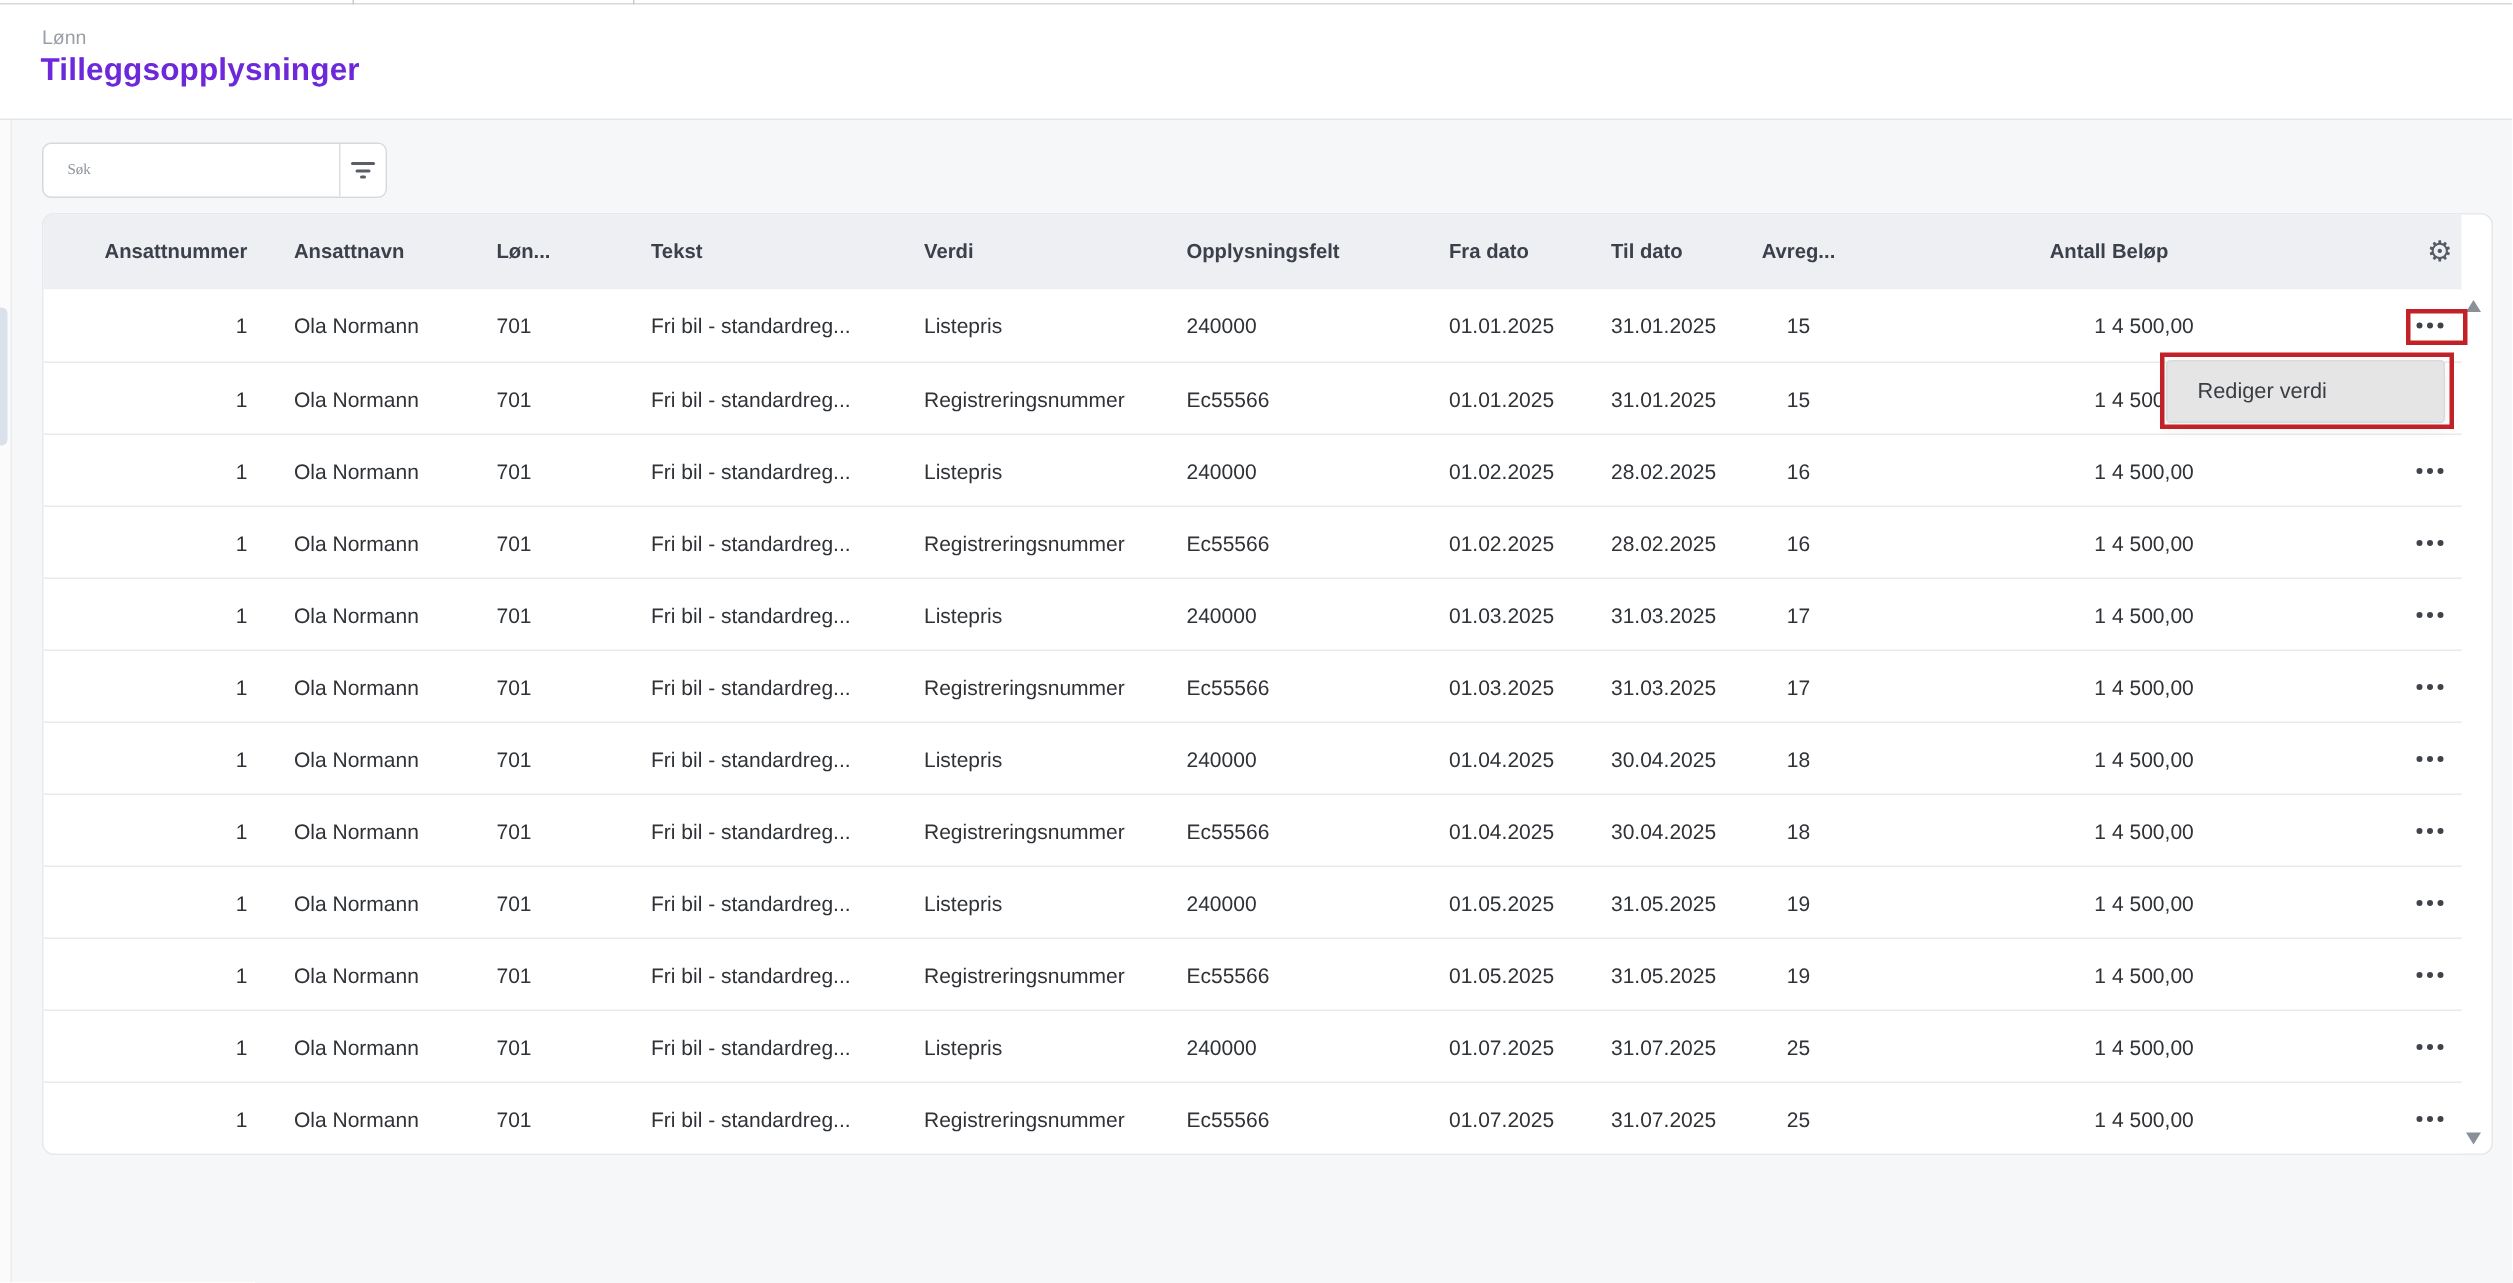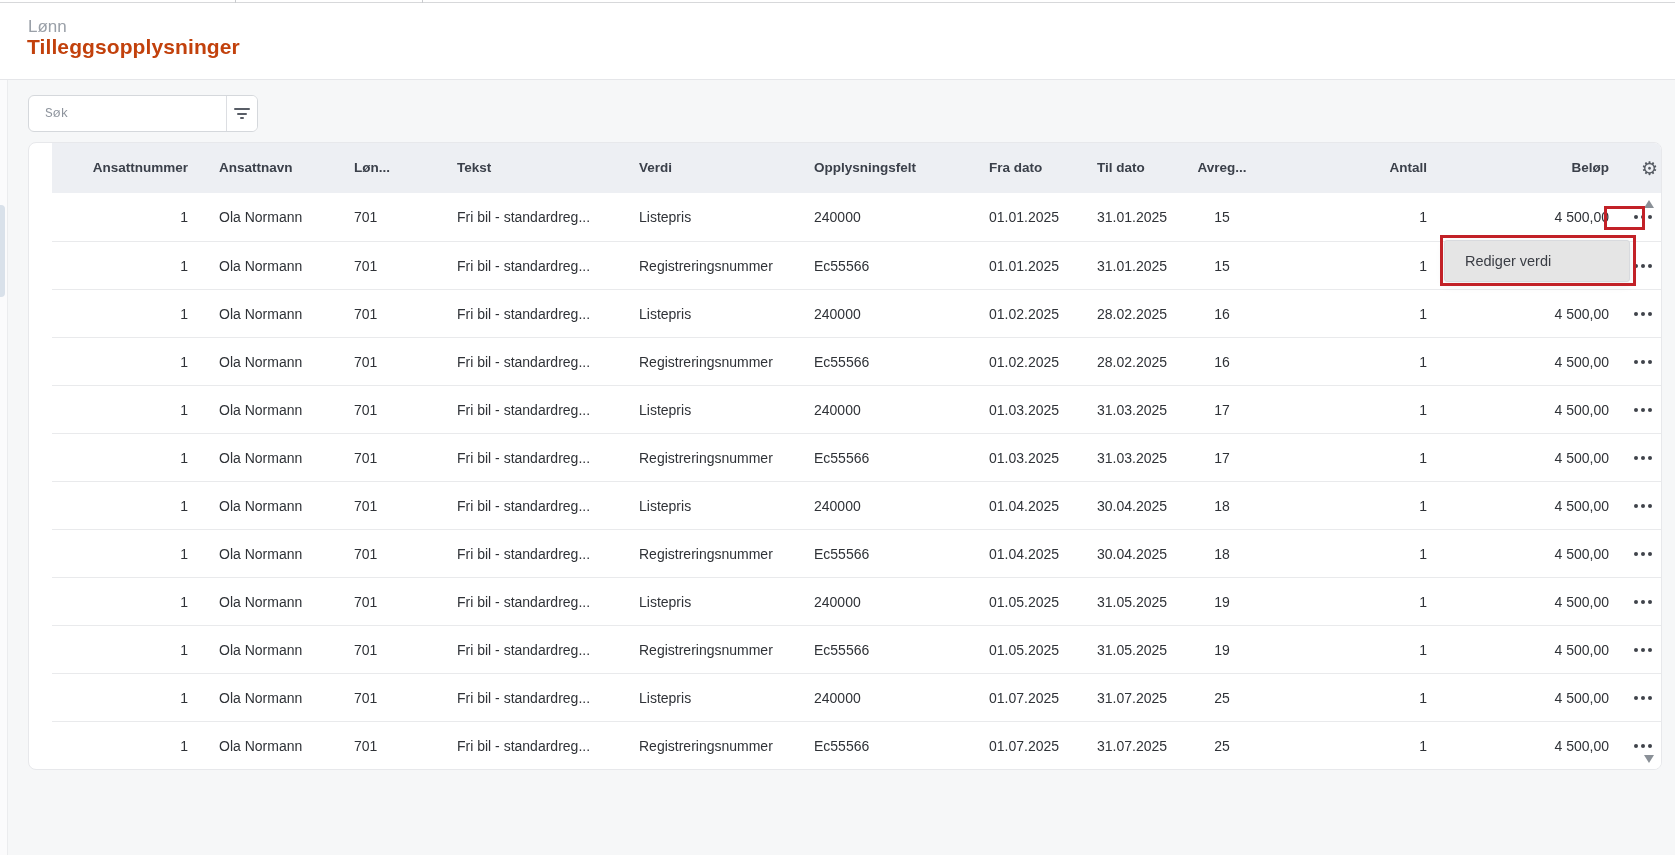--- a/index.html
+++ b/index.html
@@ -7,56 +7,56 @@
   body { font-family:"Liberation Sans", sans-serif; }
   .screen { position:relative; width:1675px; height:855px; overflow:hidden; background:#ffffff; }
 
   
   .topstrip { position:absolute; left:0; top:0; width:1675px; height:3px; background:#fff; border-bottom:1px solid #d7d8da; }
   .topstrip .tick { position:absolute; top:0; width:1px; height:3px; background:#c9cbce; }
   .tick.t1 { left:235px; } .tick.t2 { left:422px; }
 
   
   .page-header { position:absolute; left:0; top:4px; width:1675px; height:76px; background:#ffffff; border-bottom:1px solid #e5e6e9; }
-  .breadcrumb { position:absolute; left:28px; top:13px; font-size:17px; color:#9aa0a8; }
-  .title { position:absolute; left:27px; top:31px; font-size:21px; font-weight:600; color:#c2410c; letter-spacing:.1px; }
+  .breadcrumb { position:absolute; left:28px; top:13px; font-size:13px; color:#9aa0a8; }
+  .title { position:absolute; left:27px; top:31px; font-size:21px; font-weight:600; color:#6d28d9; letter-spacing:.1px; }
 
   
   .content { position:absolute; left:0; top:80px; width:1675px; height:775px; background:#f6f7f8; }
   .left-strip { position:absolute; left:0; top:0; width:8px; height:775px; background:#fbfbfc; border-right:1px solid #ebecee; }
   .drawer-handle { position:absolute; left:0; top:125px; width:5px; height:92px; background:#d9e1ea; border-radius:0 4px 4px 0; border:none; cursor:pointer; }
 
   
   .searchbar { position:absolute; left:28px; top:15px; width:230px; height:37px; background:#fff; border:1px solid #d5d8dc; border-radius:6px; display:flex; align-items:stretch; overflow:hidden; }
-  .search-input { flex:1 1 auto; width:198px; border:none; outline:none; padding:0 8px 0 16px; font-size:13px; color:#3a3e46; font-family:Liberation Mono, monospace; background:transparent; }
+  .search-input { flex:1 1 auto; width:198px; border:none; outline:none; padding:0 8px 0 16px; font-size:10px; color:#3a3e46; font-family:Liberation Serif, serif; background:transparent; }
   .search-input::placeholder { color:#8e949d; opacity:1; }
   .filter-btn { width:31px; border:none; border-left:1px solid #dcdee2; background:#fff; cursor:pointer; display:flex; align-items:center; justify-content:center; }
   .filter-icon { display:block; }
   .filter-icon i { display:block; height:2px; background:#585d66; border-radius:1px; margin:2.5px auto; }
   .filter-icon .f1 { width:16px; } .filter-icon .f2 { width:10px; } .filter-icon .f3 { width:4px; }
 
   
-  .card { position:absolute; left:28px; top:62px; width:1634px; height:628px; background:#ffffff; border:1px solid #e7e8eb; border-radius:8px; overflow:hidden;padding-left:23px; }
+  .card { position:absolute; left:28px; top:62px; width:1634px; height:628px; background:#ffffff; border:1px solid #e7e8eb; border-radius:8px; overflow:hidden; }
   .thead { display:flex; width:1612px; height:50px; background:#edeff3; }
   .thead .cell { font-size:13.5px; font-weight:600; color:#3b404a; line-height:50px; }
   .tbody { width:1612px; }
   .row { display:flex; height:48px; background:#fff; border-top:1px solid #e9eaec; }
   .row:first-child { border-top:none; }
   .cell { flex:0 0 auto; white-space:nowrap; overflow:hidden; line-height:48px; font-size:14px; color:#2f3237; }
   .c0 { width:136px; text-align:right; }
   .c1 { width:166px; padding-left:31px; }
   .c2 { width:89px;  text-align:left; }
   .c3 { width:181px; padding-left:14px; }
   .c4 { width:175px; padding-left:15px; }
   .c5 { width:175px; padding-left:15px; }
   .c6 { width:108px; padding-left:15px; }
   .c7 { width:108px; padding-left:15px; }
   .c8 { width:69px;  text-align:center; padding-right:5px; }
   .c9 { width:172px; text-align:right; padding-right:4px; }
-  .c10{ width:182px; text-align:right; padding-right:4px; }
+  .c10{ width:182px; padding-right:4px; }
   .c11{ width:51px;  display:flex; align-items:center; justify-content:flex-end; }
 
   .gear-btn { background:none; border:none; cursor:pointer; padding:0 6px 0 0; height:50px; display:flex; align-items:center; }
   .gear { font-family:"DejaVu Sans", sans-serif; font-size:19px; color:#565b63; line-height:1; }
 
   .dots-btn { background:none; border:none; cursor:pointer; width:38px; height:24px; margin-right:2px; display:flex; align-items:center; justify-content:center; border-radius:4px; }
   .dots { display:flex; gap:3px; align-items:center; }
   .dots i { display:block; width:4px; height:4px; border-radius:50%; background:#3f434a; }
 
   

